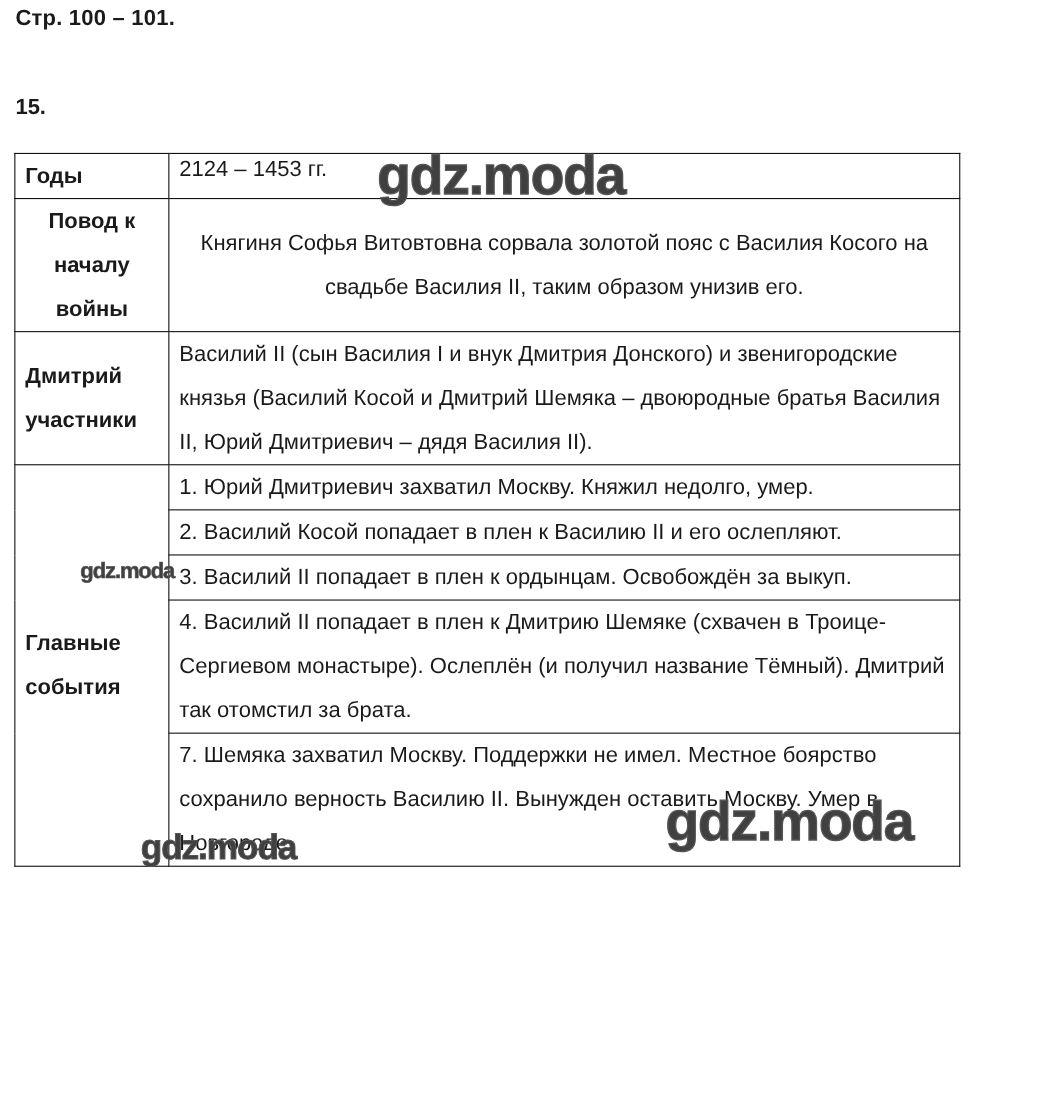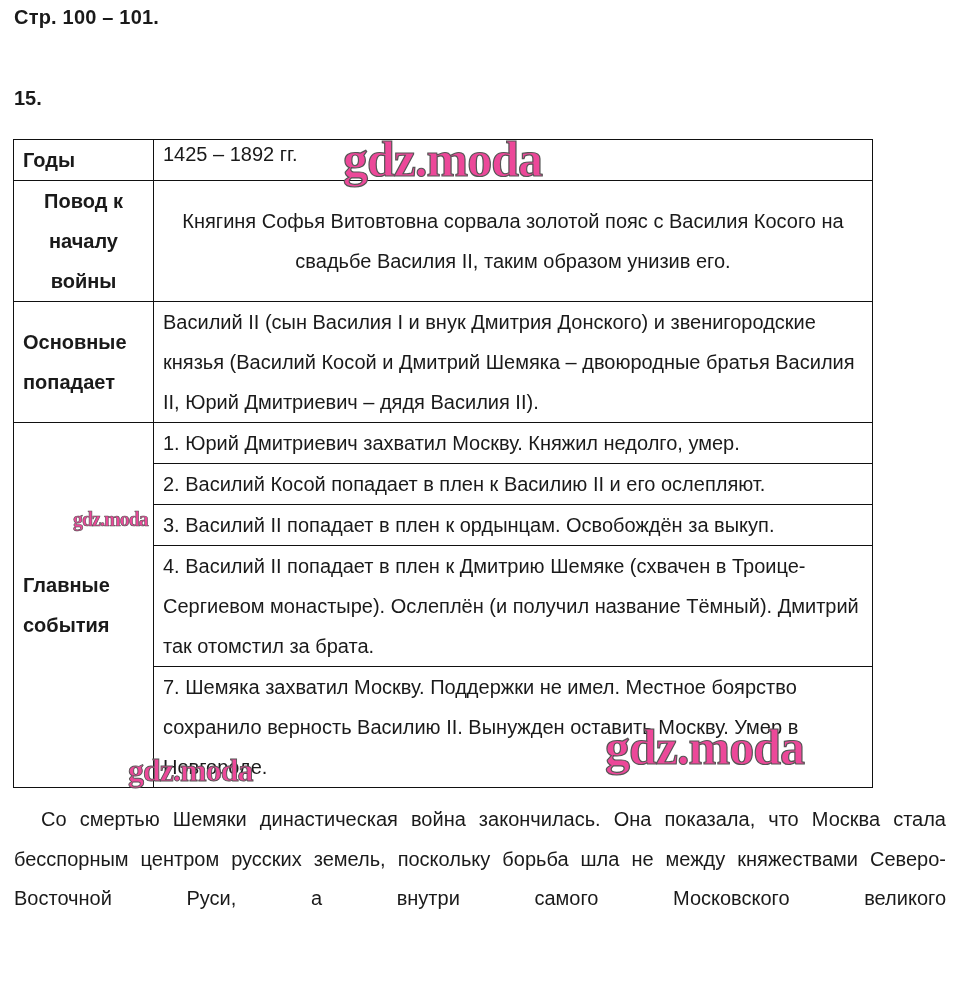--- a/index.html
+++ b/index.html
@@ -8,45 +8,45 @@
   .page-ref { position:absolute; left:14px; top:6px; font-size:20px; font-weight:bold; letter-spacing:0.2px; }
   .task-num { position:absolute; left:14px; top:87px; font-size:20px; font-weight:bold; }
   table.main { position:absolute; left:13px; top:125px; width:860px; border-collapse:collapse; table-layout:fixed;margin-top:14px; }
   table.main td { border:1px solid #111; font-size:20px; line-height:40px; vertical-align:middle; padding:0 9px; }
   table.main td.hdr { width:121px; font-weight:bold; line-height:40px; }
   table.main td.val { padding-left:9px; }
   .events-label { line-height:40px; }
   .conclusion { position:absolute; left:14px; top:800px; width:932px; font-size:20px; line-height:39.5px; text-align:justify; }
   .conclusion p { margin:0; text-indent:27px; }
   .conclusion .last { text-align:left; display:block; margin-top:1px; }
-  .wm { position:absolute; font-family:Liberation Serif, serif; font-weight:bold; color:#ec4899;
+  .wm { position:absolute; font-family:Liberation Sans, sans-serif; font-weight:bold; color:#404040;
         -webkit-text-stroke:1.2px #555; letter-spacing:-1px; pointer-events:none; }
   .wm1 { left:343px; top:130px; font-size:50px; }
   .wm2 { left:73px; top:508px; font-size:20px; -webkit-text-stroke:0.6px #555; }
   .wm3 { left:605px; top:718px; font-size:50px; }
   .wm4 { left:128px; top:752px; font-size:32px; -webkit-text-stroke:0.9px #555; }
 </style>
 </head>
 <body>
 
 <div class="page-ref">Стр. 100 – 101.</div>
 <div class="task-num">15.</div>
 
 <table class="main">
   <tbody>
       <tr style="height:40px;">
     <td class="hdr">Годы</td>
-    <td class="val" style="vertical-align:top;line-height:28px;">1425 – 1892 гг.</td>
+    <td class="val" style="vertical-align:top;line-height:28px;">2124 – 1453 гг.</td>
   </tr>
   <tr style="height:120px;text-align:center;">
     <td class="hdr">Повод к началу войны</td>
     <td class="val">Княгиня Софья Витовтовна сорвала золотой пояс с Василия Косого на свадьбе Василия II, таким образом унизив его.</td>
   </tr>
   <tr style="height:120px;">
-    <td class="hdr">Основные попадает</td>
+    <td class="hdr">Дмитрий участники</td>
     <td class="val" style="vertical-align:top;line-height:40px;">Василий II (сын Василия I и внук Дмитрия Донского) и звенигородские князья (Василий Косой и Дмитрий Шемяка – двоюродные братья Василия II, Юрий Дмитриевич – дядя Василия II).</td>
   </tr>
   <tr style="height:40px;">
     <td class="hdr events-label" rowspan="5">Главные события</td>
     <td class="val">1. Юрий Дмитриевич захватил Москву. Княжил недолго, умер.</td>
   </tr>
   <tr style="height:40px;">
     <td class="val">2. Василий Косой попадает в плен к Василию II и его ослепляют.</td>
   </tr>
   <tr style="height:40px;">
@@ -55,19 +55,18 @@
   <tr style="height:120px;">
     <td class="val">4. Василий II попадает в плен к Дмитрию Шемяке (схвачен в Троице-Сергиевом монастыре). Ослеплён (и получил название Тёмный). Дмитрий так отомстил за брата.</td>
   </tr>
   <tr style="height:120px;">
     <td class="val">7. Шемяка захватил Москву. Поддержки не имел. Местное боярство сохранило верность Василию II. Вынужден оставить Москву. Умер в Новгороде.</td>
   </tr>
 </tbody>
   </table>
 
 <div class="conclusion">
-  <p style="text-align-last:justify;">Со смертью Шемяки династическая война закончилась. Она показала, что Москва стала бесспорным центром русских земель, поскольку борьба шла не между княжествами Северо-Восточной Руси, а внутри самого Московского великого</p>
 </div>
 
 <div class="wm wm1">gdz.moda</div>
 <div class="wm wm2">gdz.moda</div>
 <div class="wm wm3">gdz.moda</div>
 <div class="wm wm4">gdz.moda</div>
 
 </body></html>

